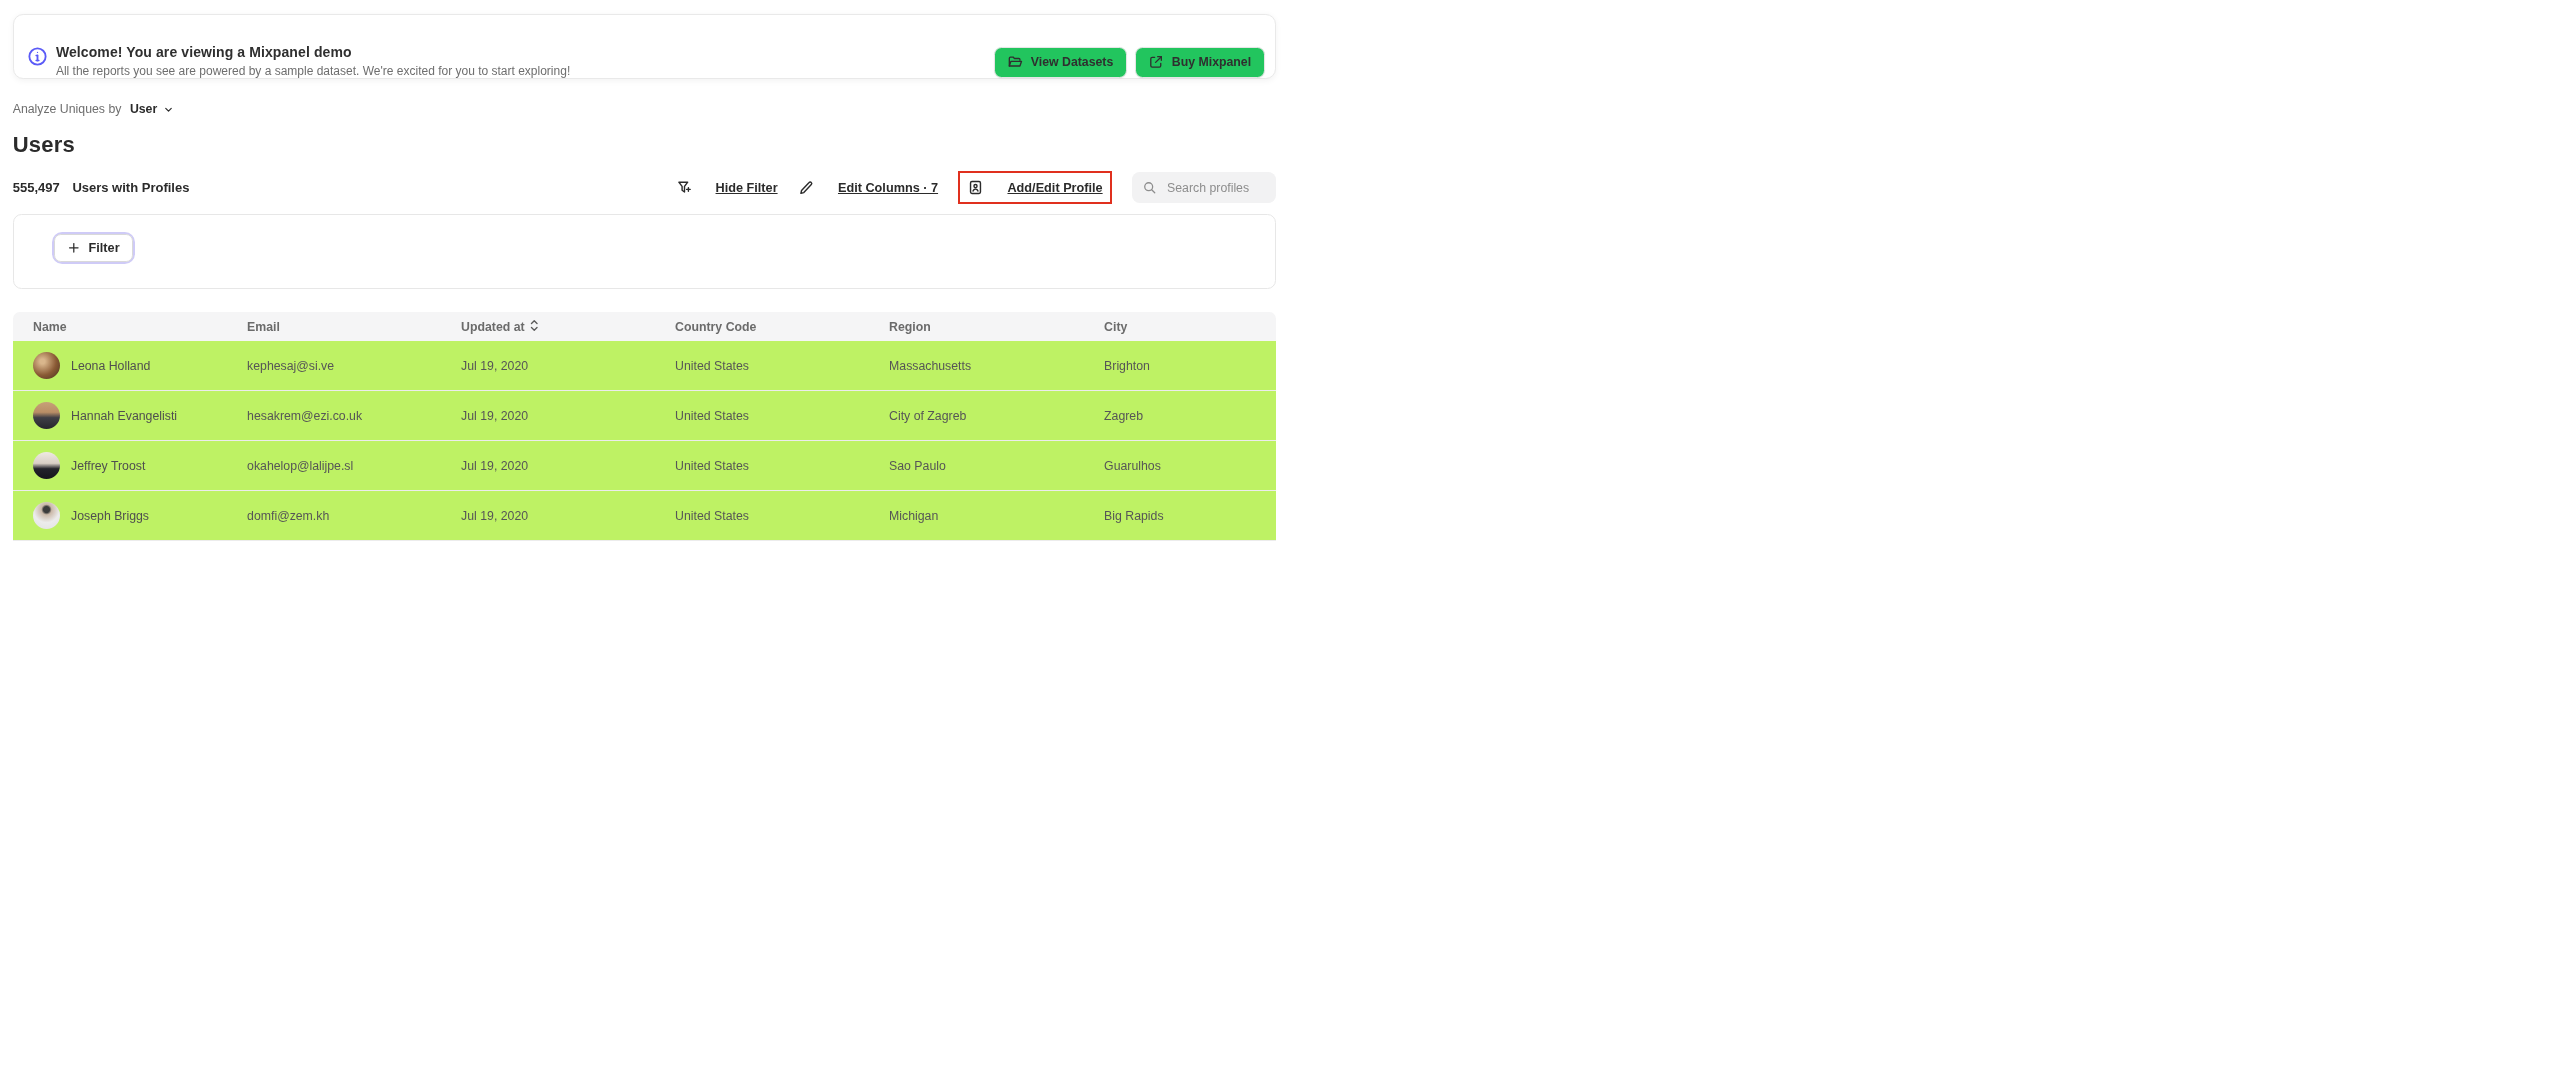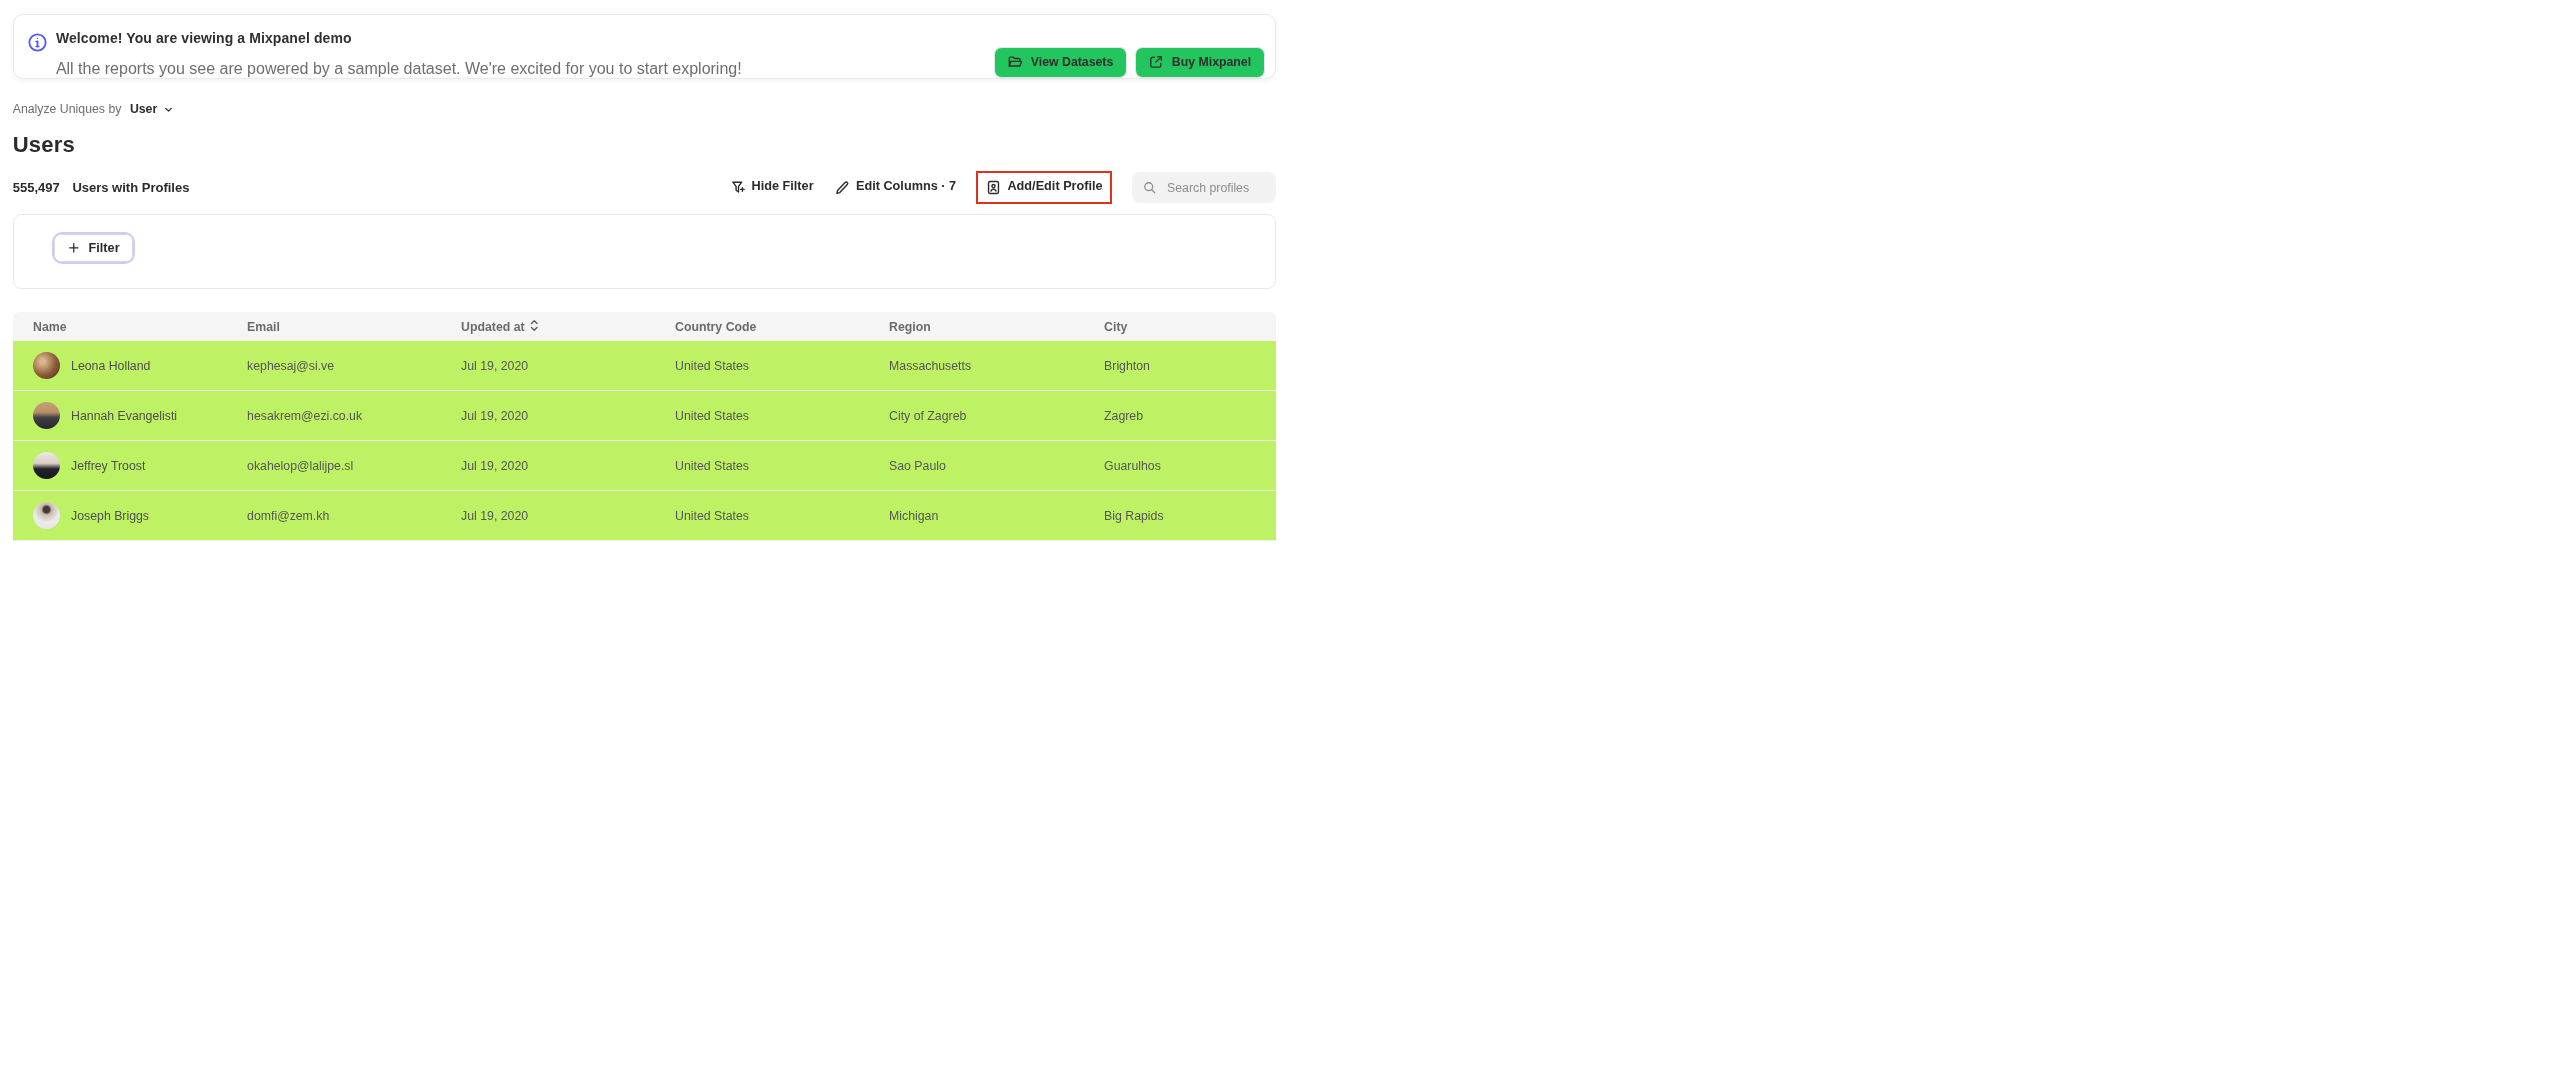--- a/index.html
+++ b/index.html
@@ -13,21 +13,21 @@
   
   .banner {
     position:absolute; left:12.7px; top:13.6px; right:12px; height:65px;
     background:#fff; border:0.8px solid #e9e9e9; border-radius:10.2px;
     box-shadow:0 1.7px 6.8px rgba(0,0,0,.05);
     display:flex; align-items:flex-end; padding:0 10.2px 0 13.6px;
   }
   .banner-left { display:flex; align-items:flex-start; gap:7.6px; }
   .banner-info-icon { margin-top:2.5px; }
   .banner-title { font-size:14px; font-weight:700; color:#2f2f2f; letter-spacing:0.1px; }
-  .banner-subtitle { font-size:16px; color:#6e6e6e; margin-top:14px; }
+  .banner-subtitle { font-size:12px; color:#6e6e6e; margin-top:4px; }
   .banner-buttons { margin-left:auto; display:flex; gap:7.6px; }
   .btn {
     display:inline-flex; align-items:center; gap:7.6px; height:31px; padding:0 12.7px;
     background:#22c55e; border:0.8px solid #e5e5e5; border-radius:7.6px;
     font-family:inherit; font-size:12.3px; font-weight:700; color:#2f2f2f;
     box-shadow:0 0.8px 1.7px rgba(0,0,0,.04); cursor:pointer;
   }
 
   
   .controls-row {
@@ -44,22 +44,22 @@
     display:flex; gap:12.7px; align-items:center;
     font-size:13px; font-weight:700; color:#2b2b2b;
   }
 
   
   .toolbar {
     position:absolute; right:12px; top:169px; height:37px;
     display:flex; align-items:center; gap:20.4px;
   }
   .toolbar-item {
-    display:flex; align-items:flex-start; gap:5px;
-    font-size:12.7px; font-weight:600; color:#2b2b2b; cursor:pointer; white-space:nowrap;
+    display:flex; align-items:center; gap:23px;
+    font-size:12.7px; font-weight:600; color:#2b2b2b; cursor:pointer; white-space:nowrap;text-decoration:underline;
   }
   .highlight-box {
     border:2.5px solid #e0301e; padding:6px 7px; display:flex; align-items:center;
   }
   .search-box {
     width:144px; height:31px; background:#f2f2f3; border-radius:7.6px;
     display:flex; align-items:center; gap:7.6px; padding:0 10.2px;
   }
   .search-box input {
     border:none; background:transparent; outline:none; width:100%;

